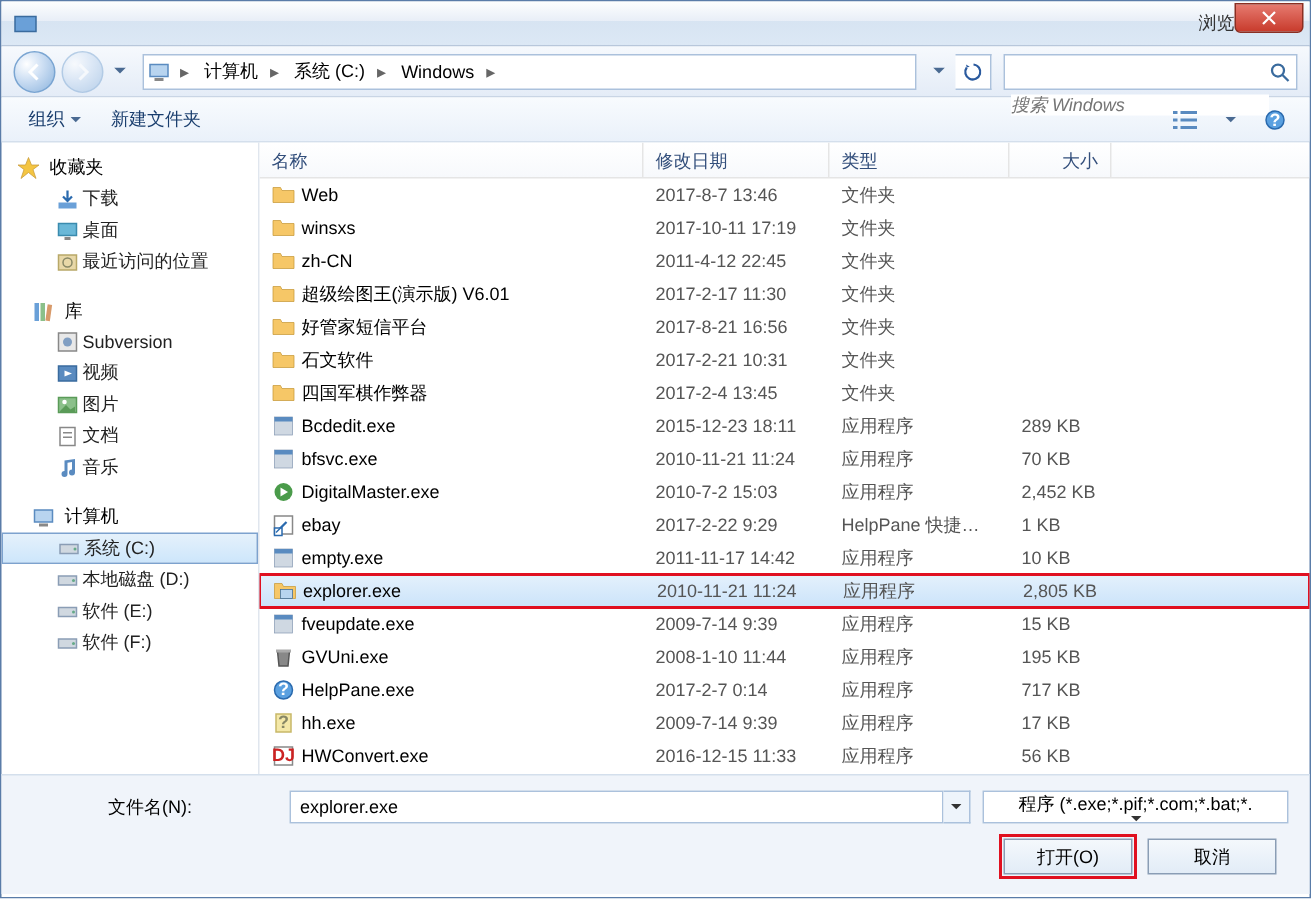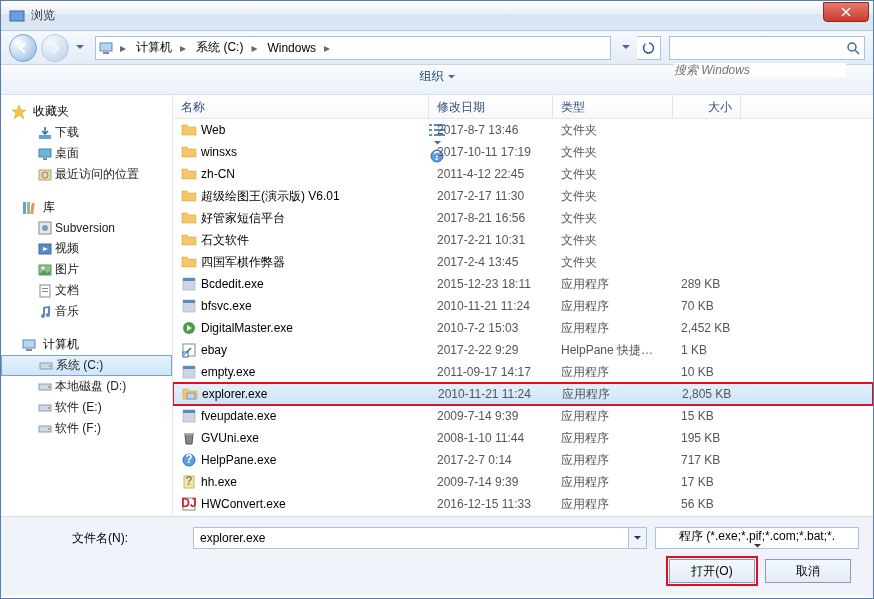--- a/index.html
+++ b/index.html
@@ -1,34 +1,34 @@
 <!DOCTYPE html>
 <html><head>
 <meta charset="utf-8">
 <style>
 * { box-sizing: border-box; margin: 0; padding: 0; font-family: "Microsoft YaHei", "Segoe UI", Tahoma, sans-serif; font-size: 12px; }
 body { background: #fff; }
 .window { width: 874px; height: 599px; border: 1px solid #5a7ca8; position: relative; background: #fff; }
 .titlebar { height: 30px; background: linear-gradient(#fdfefe, #e8eef7 45%, #d7e4f2 46%, #dce8f5); display: flex; align-items: center; padding: 0 2px 0 8px; border-bottom: 1px solid #b8c7db; }
 .titlebar .icon { width: 16px; height: 16px; margin-right: 6px; }
-.titlebar .title { flex: 1; color: #333; }
+.titlebar .title { flex: 1; color: #333; text-align: right; }
 .titlebar .close { width: 46px; height: 20px; background: linear-gradient(#e67a6f, #c83b2c); border: 1px solid #8a2e22; border-radius: 0 0 4px 4px; display: flex; align-items: center; justify-content: center; color: #fff; font-size: 14px; margin-top: -8px; margin-right: 2px; cursor: pointer; }
 .navbar { height: 34px; background: linear-gradient(#f6f9fd, #e4ecf7); display: flex; align-items: center; padding: 0 8px; gap: 4px; border-bottom: 1px solid #c9d5e5; }
 .navbtn { width: 28px; height: 28px; border-radius: 50%; background: radial-gradient(circle at 30% 30%, #fff, #cfe0f4 40%, #8bb3dd); border: 1px solid #7aa5d2; display: flex; align-items: center; justify-content: center; cursor: pointer; }
 .navbtn.fwd { opacity: 0.5; }
 .navbtn svg { width: 14px; height: 14px; }
 .dropbtn { width: 14px; height: 22px; display: flex; align-items: center; justify-content: center; cursor: pointer; }
 .pathbar { flex: 1; height: 24px; border: 1px solid #abc1dc; background: #fff; display: flex; align-items: center; margin: 0 4px; }
 .pathseg { padding: 0 4px 0 6px; height: 100%; display: flex; align-items: center; cursor: pointer; }
 .pathchev { padding: 0 4px; color: #666; cursor: pointer; }
 .pathicon { width: 16px; height: 16px; margin: 0 2px; }
 .refresh { width: 24px; height: 24px; border: 1px solid #abc1dc; border-left: none; background: #fff; display: flex; align-items: center; justify-content: center; cursor: pointer; }
 .searchbox { width: 196px; height: 24px; border: 1px solid #abc1dc; background: #fff; display: flex; align-items: center; padding: 0 4px; margin-left: 4px; }
 .searchbox input { border: none; outline: none; flex: 1; font-style: italic; color: #888; margin-top: 44px; }
-.toolbar { height: 30px; background: linear-gradient(#f8fbfe, #eaf1fa); border-bottom: 1px solid #d4dfec; display: flex; align-items: center; padding: 0 10px; gap: 4px; flex-direction: column; }
+.toolbar { height: 30px; background: linear-gradient(#f8fbfe, #eaf1fa); border-bottom: 1px solid #d4dfec; display: flex; align-items: center; padding: 0 10px; gap: 4px; }
 .toolbtn { padding: 3px 8px; cursor: pointer; display: flex; align-items: center; gap: 4px; color: #1a3e6e; }
 .toolspacer { flex: 1; }
 .viewbtn { width: 26px; height: 22px; display: flex; align-items: center; justify-content: center; cursor: pointer; }
 .body { display: flex; height: 421px; }
 .sidebar { width: 172px; border-right: 1px solid #e0e6ee; overflow-y: auto; padding: 6px 0; }
 .sidegroup { margin-bottom: 12px; }
 .sidehead { display: flex; align-items: center; padding: 2px 10px; gap: 6px; cursor: pointer; }
 .sidehead.lib { padding-left: 20px; }
 .sideitem { display: flex; align-items: center; padding: 2px 10px 2px 36px; gap: 2px; cursor: pointer; color: #222; }
 .sideitem.selected { background: linear-gradient(#e5f1fb, #cde6fb); border: 1px solid #7da2ce; padding-top: 1px; padding-bottom: 1px; }
@@ -418,21 +418,21 @@
             <div class="cell size">1 KB</div>
           </div>
           <div class="row">
             <div class="cell name">
               <svg class="fileicon" viewBox="0 0 16 16">
                 <rect class="ico-exe" x="2" y="2" width="12" height="12"></rect>
                 <rect x="2" y="2" width="12" height="3" fill="#5a8bc0"></rect>
               </svg>
               <span>empty.exe</span>
             </div>
-            <div class="cell date">2011-09-17 14:17</div>
+            <div class="cell date">2011-11-17 14:42</div>
             <div class="cell type">应用程序</div>
             <div class="cell size">10 KB</div>
           </div>
           <div class="row selected highlighted">
             <div class="cell name">
               <svg class="fileicon" viewBox="0 0 16 16">
                 <path class="ico-folder" d="M1 4 L1 13 L15 13 L15 5 L7 5 L6 3 L1 3 Z"></path>
                 <rect x="5" y="7" width="8" height="6" fill="#b8d4ef" stroke="#3a6b9e" stroke-width="0.5"></rect>
               </svg>
               <span>explorer.exe</span>

